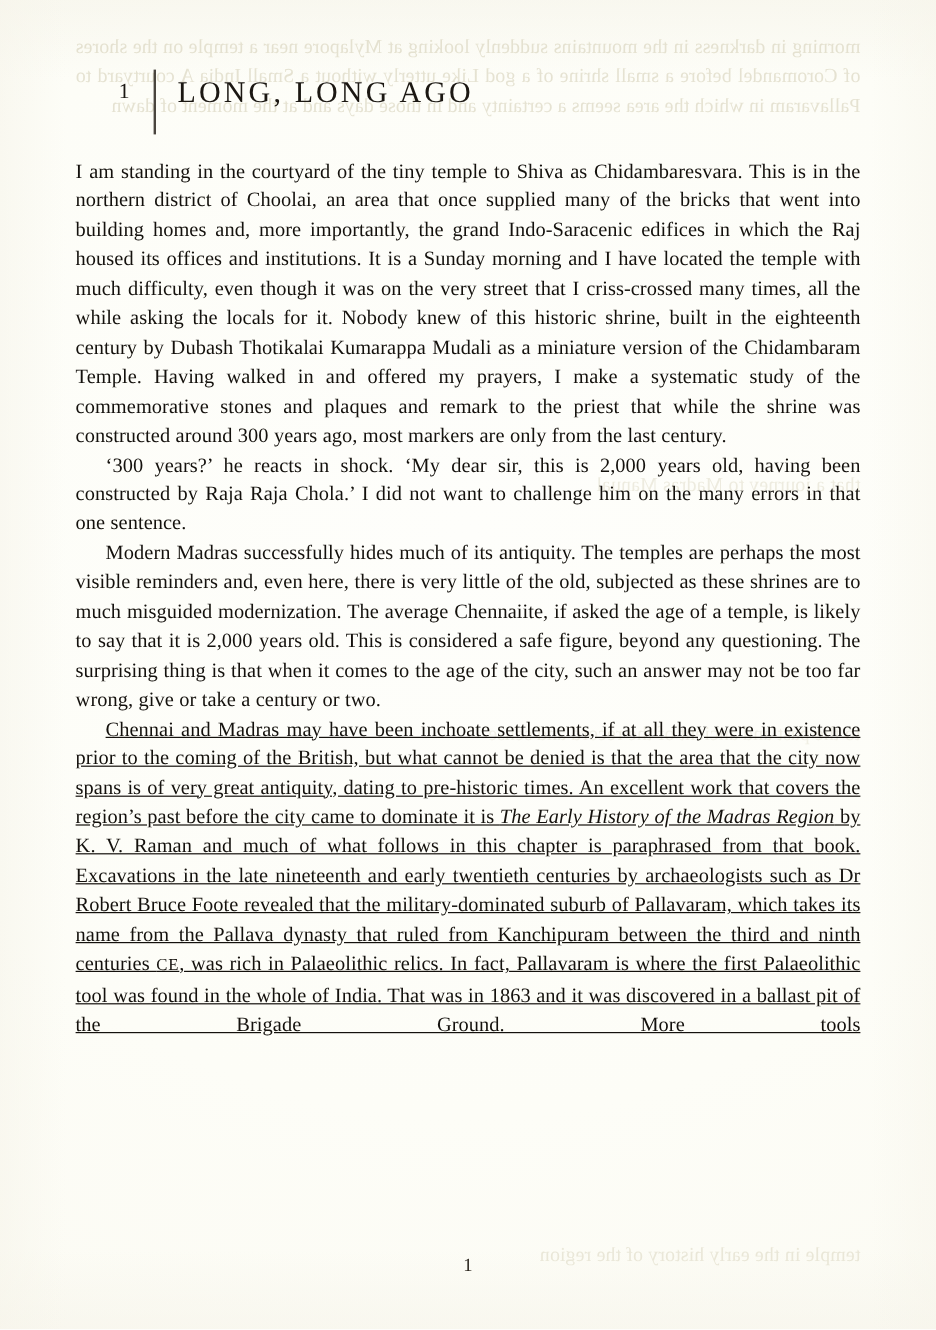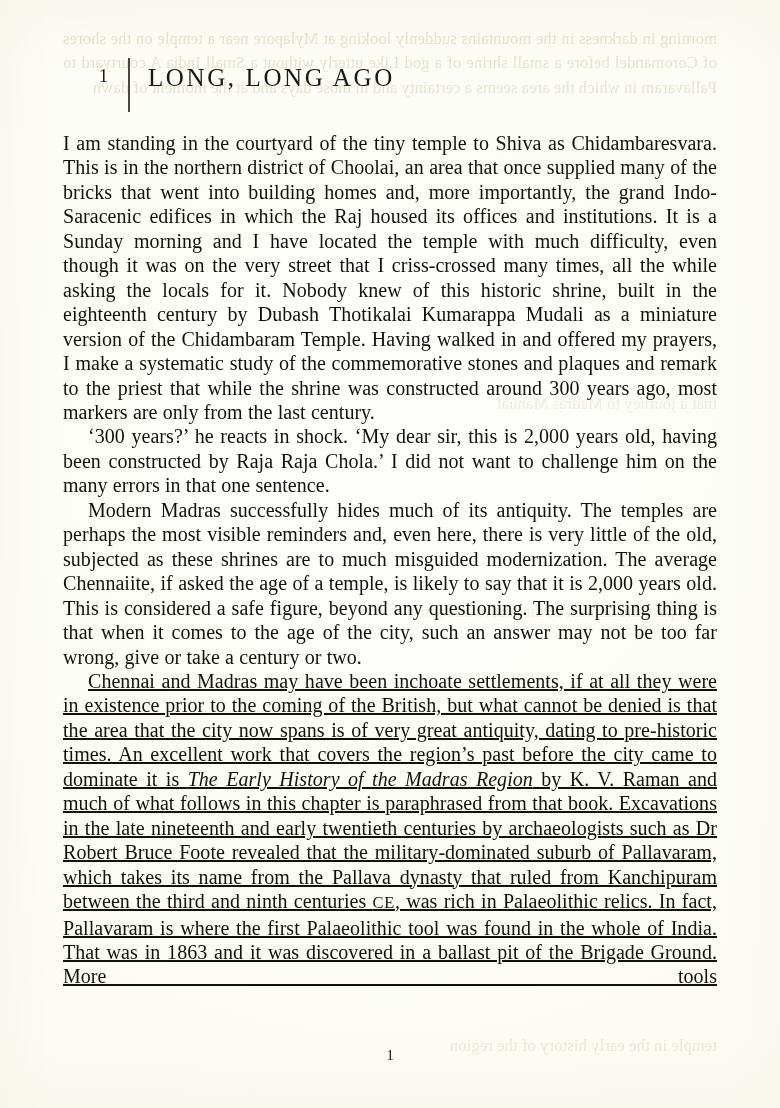--- a/index.html
+++ b/index.html
@@ -86,21 +86,21 @@
     color: #1b1712;
     white-space: nowrap;
   }
 
   
   .body-text {
     position: absolute;
     top: 131px;
     left: 63px;
     width: 654px;
-    font-size: 20px;
+    font-size: 17px;
     line-height: 24.45px;
     text-align: justify;
     text-justify: inter-word;
     color: #14110d;
     letter-spacing: 0.04px;
     word-spacing: 0.2px;
   }
   .body-text p {
     margin: 0;
     text-indent: 25px;

